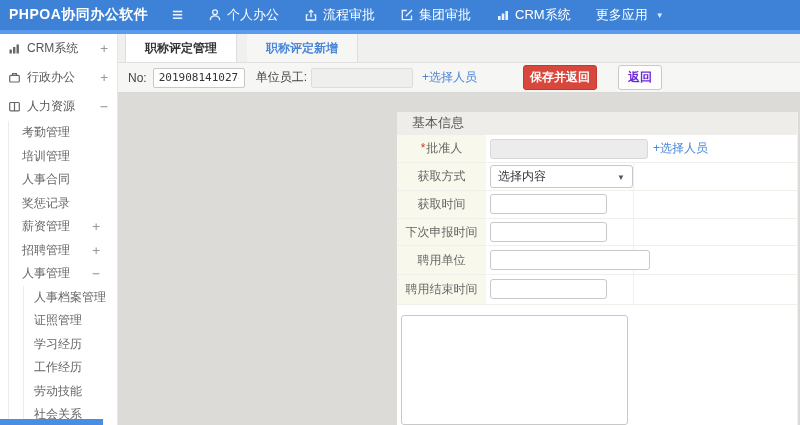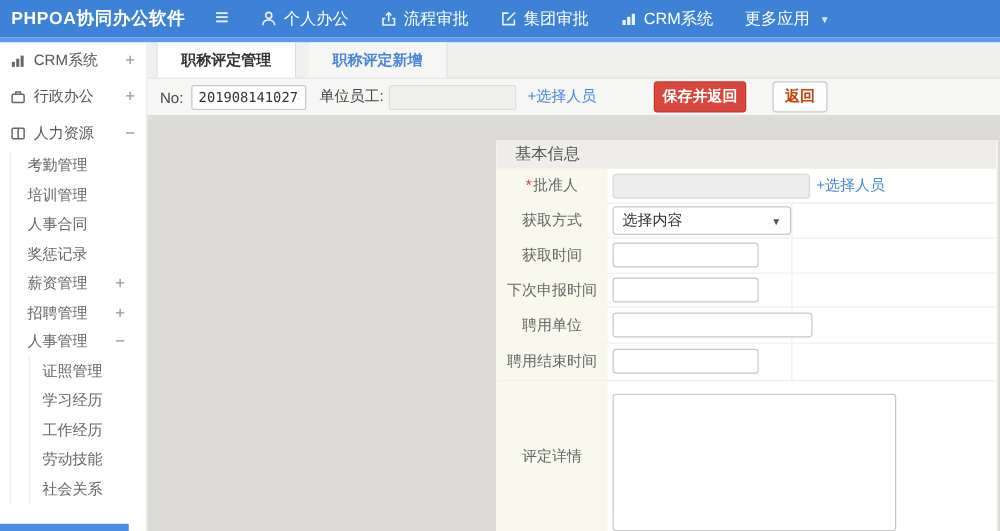--- a/index.html
+++ b/index.html
@@ -39,21 +39,21 @@
 
   .toolbar { height:30px; background:#f6f6f5; border-bottom:1px solid #d8d8d6; display:flex; align-items:center; padding-left:10px; color:#444; }
   .tb-input { width:92px; height:20px; border:1px solid #c9c9c9; border-radius:2px; background:#fff; margin-left:6px;
               font-family:"DejaVu Sans Mono", monospace; font-size:11px; color:#333; padding:0 5px; }
   .tb-label2 { margin-left:11px; }
   .tb-readonly { width:102px; height:20px; border:1px solid #ddd; border-radius:2px; background:#efefee; margin-left:4px; }
   .link { color:#4a86d8; cursor:pointer; text-decoration:none; white-space:nowrap; }
   .tb-link { margin-left:9px; }
   .btn-danger { margin-left:46px; background:#d8473c; color:#fff; border:1px solid #c8372c; border-radius:3px;
                 font-size:12px; font-weight:bold; padding:3px 6px; cursor:pointer; }
-  .btn-plain { margin-left:21px; background:#fdfdfd; color:#c2410c; border:1px solid #c9c9c9; border-radius:3px;
+  .btn-plain { margin-left:21px; background:#fdfdfd; color:#6d28d9; border:1px solid #c9c9c9; border-radius:3px;
                font-size:12px; font-weight:bold; padding:3px 9px; cursor:pointer; }
 
   .content { flex:1; background:#dcdbd8; position:relative; }
 
   
   .panel { position:absolute; left:279px; top:19px; width:401px; bottom:0; background:#fff; overflow:hidden;
            border-right:1px solid #f3f2e8; display:flex; flex-direction:column; }
   .panel-header { height:29px; background:#eeede9; display:flex; align-items:center; padding-left:15px;
                   font-size:13px; color:#555; }
   .frow { display:flex; border-bottom:1px solid #f0efea; align-items:center; }
@@ -186,20 +186,23 @@
           <span>招聘管理</span>
         <span class="toggle">+</span>
         </div>
       <div class="l2">
           <span>人事管理</span>
         <span class="toggle">−</span>
         </div>
 
       <div class="sub3">
         <div class="l3">
+            <span>人事档案管理</span>
+          </div>
+        <div class="l3">
             <span>证照管理</span>
           </div>
         <div class="l3">
             <span>学习经历</span>
           </div>
         <div class="l3">
             <span>工作经历</span>
           </div>
         <div class="l3">
             <span>劳动技能</span>
@@ -281,21 +284,20 @@
 
         <div class="frow r38">
           <div class="fcell-label">聘用结束时间</div>
           <div class="fcell-field divided">
             <input class="inp w117" type="text" value="" style="">
           </div>
           <div class="fcell-rest"></div>
         </div>
 
         <div class="frow last">
-          <div class="fcell-label">评定详情</div>
           <div class="fcell-field" style="width:auto; align-self:flex-start;">
             <textarea class="ta" style=""></textarea>
           </div>
           <div class="fcell-rest"></div>
         </div>
 
       </div>
     </div>
   </div>
 

